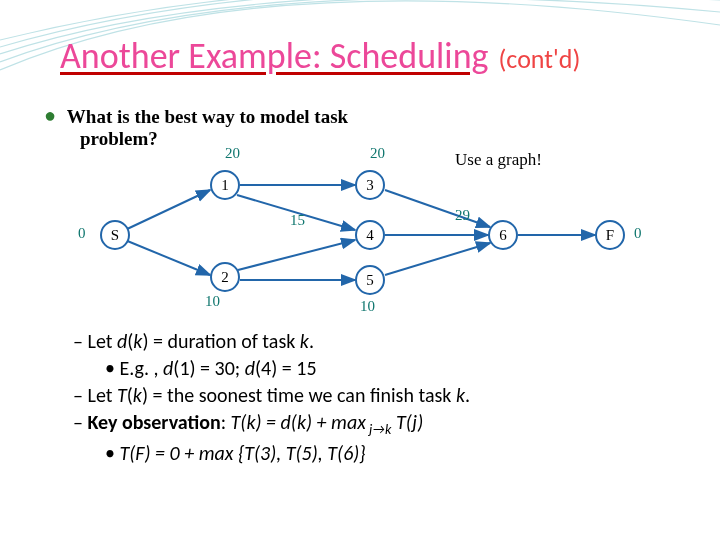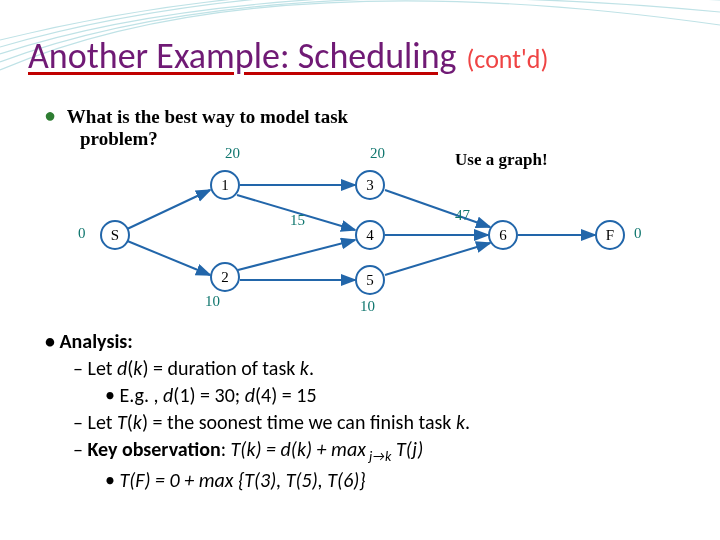--- a/index.html
+++ b/index.html
@@ -23,27 +23,28 @@
   }
   .title-wrap {
     position: absolute;
     top: 38px;
     left: 28px;
     right: 20px;
   }
   .title-main {
     font-family: 'Calibri Light', Calibri, 'Segoe UI', Arial, sans-serif;
     font-size: 36px;
-    color: #701a75;
+    color: #ec4899;
     font-weight: 300;
     text-decoration: underline;
     text-decoration-color: #c00000;
     text-underline-offset: 4px;
     line-height: 1;
     display: inline;
+    margin-left: 32px;
   }
   .title-sub {
     font-family: 'Calibri Light', Calibri, 'Segoe UI', Arial, sans-serif;
     font-size: 26px;
     color: #ef4444;
     font-weight: 300;
     display: inline;
     margin-left: 6px;
   }
   .q-line {
@@ -66,21 +67,21 @@
   .q-line .problem-row {
     font-weight: bold;
     margin-left: 36px;
     position: relative;
   }
   .hint {
     position: absolute;
     top: 150px;
     left: 455px;
     font-size: 17px;
-    font-weight: bold;
+    font-weight: normal;
     color: #000;
   }
   
   .graph {
     position: absolute;
     top: 135px;
     left: 70px;
     width: 610px;
     height: 190px;
   }
@@ -192,29 +193,26 @@
   <div class="node" style="left:285px; top:85px">4</div>
   <div class="node" style="left:285px; top:130px">5</div>
   <div class="node" style="left:418px; top:85px">6</div>
   <div class="node" style="left:525px; top:85px">F</div>
 
   <div class="edge-label" style="left:8px;  top:90px">0</div>
   <div class="edge-label" style="left:564px;top:90px">0</div>
   <div class="edge-label" style="left:155px;top:10px">20</div>
   <div class="edge-label" style="left:300px;top:10px">20</div>
   <div class="edge-label" style="left:220px;top:77px">15</div>
-  <div class="edge-label" style="left:385px;top:72px">47</div>
+  <div class="edge-label" style="left:385px;top:72px">29</div>
   <div class="edge-label" style="left:135px;top:158px">10</div>
   <div class="edge-label" style="left:290px;top:163px">10</div>
 </div>
 
 <div class="analysis">
-  <div class="a-head bullet-sq bold">
-    <span>Analysis:</span>
-  </div>
   <div class="lvl1 dash">
     <span>Let </span><i>d</i><span>(</span><i>k</i><span>) = duration of task </span><i>k</i>.
   </div>
   <div class="lvl2 bullet-sq">
     <span>E.g. , </span><i>d</i><span>(1) = 30; </span><i>d</i><span>(4) = 15</span>
   </div>
   <div class="lvl1 dash">
     <span>Let </span><i>T</i><span>(</span><i>k</i><span>) = the soonest time we can finish task </span><i>k</i>.
   </div>
   <div class="lvl1 dash">

